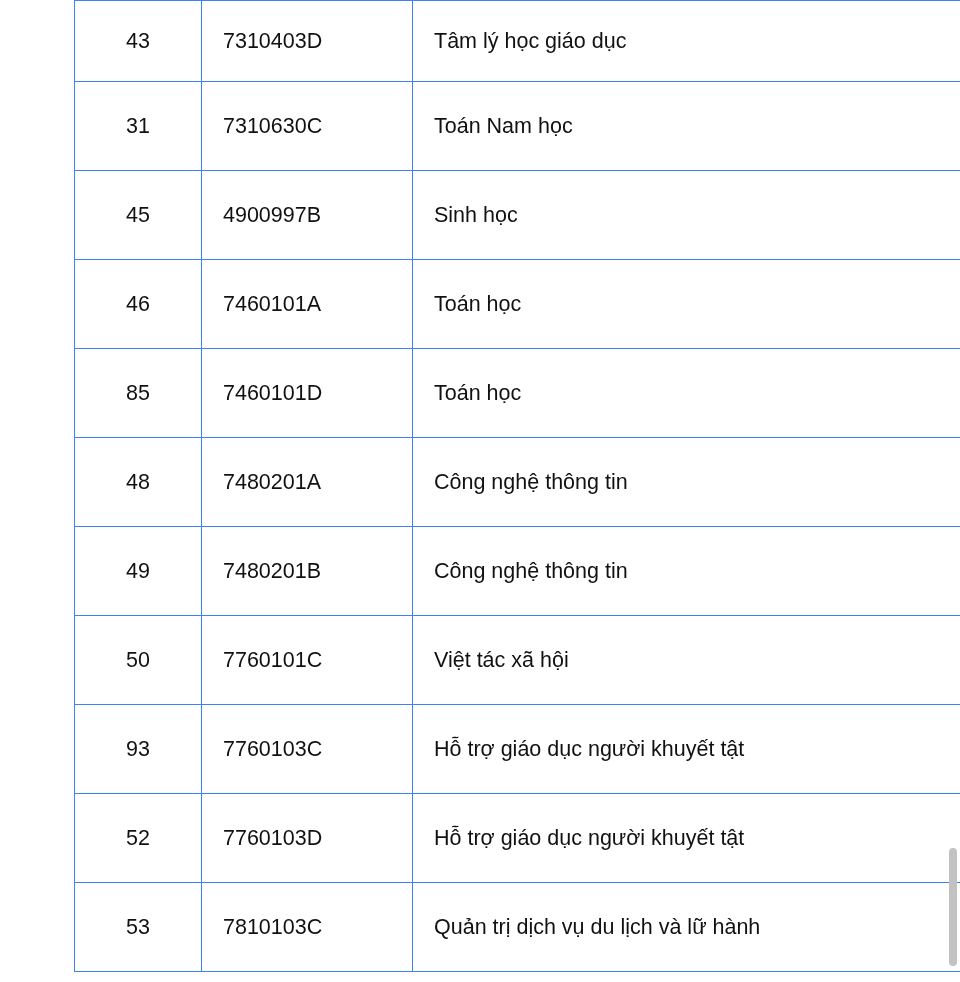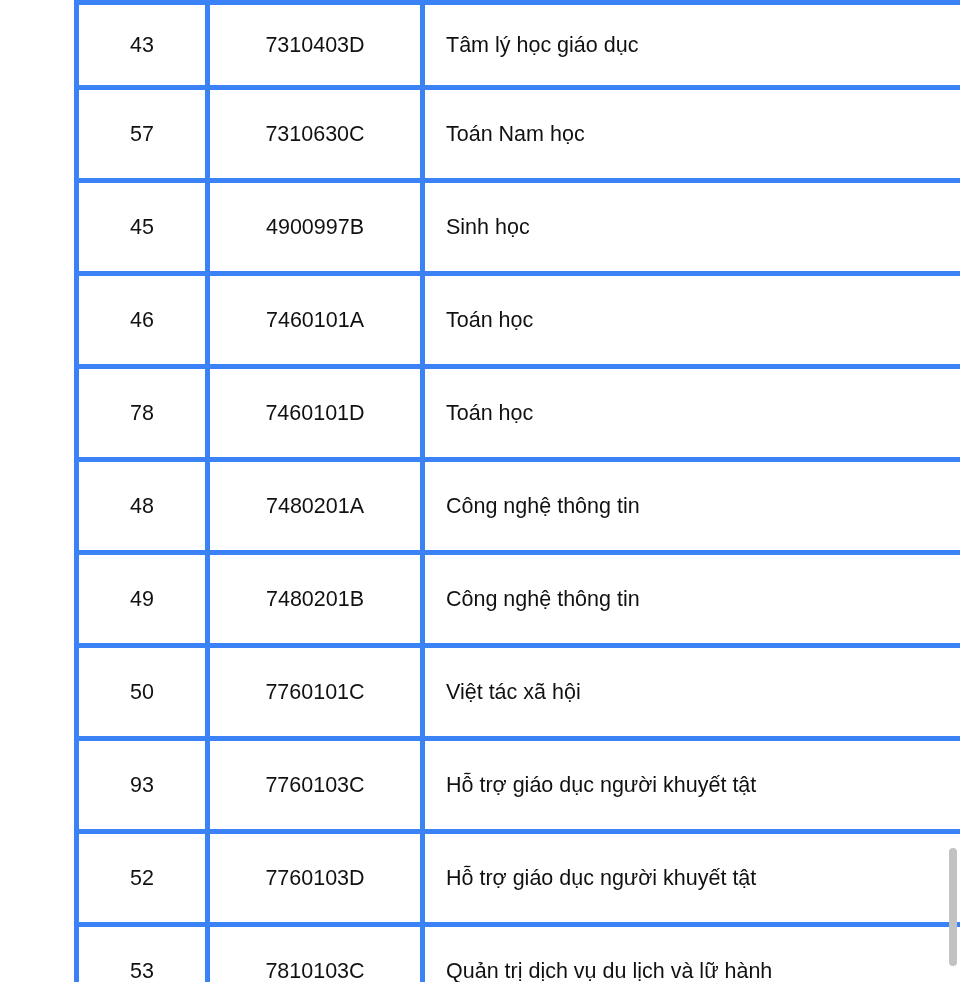--- a/index.html
+++ b/index.html
@@ -17,31 +17,31 @@
   }
 
   .doc-table {
     border-collapse: collapse;
     table-layout: fixed;
     margin-left: 74px;
     width: 1020px;   
   }
 
   .doc-table td {
-    border: 5px solid #3b82f6;
+    border: 1px solid #3b82f6;
     height: 88px;
     font-size: 21.5px;
     color: #111111;
     padding: 0 21px;
     vertical-align: middle;
     white-space: nowrap;
   }
 
   .col-idx   { width: 84px;  text-align: center; }
-  .col-code  { width: 168px; text-align: center; }
+  .col-code  { width: 168px; text-align: left; }
   .col-name  { width: 567px; text-align: left; }
   .col-score { width: 120px; text-align: left; padding-left: 8px; }
 
   
   .doc-table tr:first-child td { height: 80px; }
 
   
   .scroll-thumb {
     position: absolute;
     right: 3px;
@@ -59,42 +59,42 @@
   <tbody>
 
     <tr>
       <td class="col-idx">43</td>
       <td class="col-code">7310403D</td>
       <td class="col-name">Tâm lý học giáo dục</td>
       <td class="col-score">19.95</td>
     </tr>
 
     <tr>
-      <td class="col-idx">57</td>
+      <td class="col-idx">31</td>
       <td class="col-code">7310630C</td>
       <td class="col-name">Toán Nam học</td>
       <td class="col-score">18.00</td>
     </tr>
 
     <tr>
       <td class="col-idx">45</td>
       <td class="col-code">4900997B</td>
       <td class="col-name">Sinh học</td>
       <td class="col-score">15.75</td>
     </tr>
 
     <tr>
       <td class="col-idx">46</td>
       <td class="col-code">7460101A</td>
       <td class="col-name">Toán học</td>
       <td class="col-score">17.75</td>
     </tr>
 
     <tr>
-      <td class="col-idx">78</td>
+      <td class="col-idx">85</td>
       <td class="col-code">7460101D</td>
       <td class="col-name">Toán học</td>
       <td class="col-score">20.75</td>
     </tr>
 
     <tr>
       <td class="col-idx">48</td>
       <td class="col-code">7480201A</td>
       <td class="col-name">Công nghệ thông tin</td>
       <td class="col-score">15.25</td>

